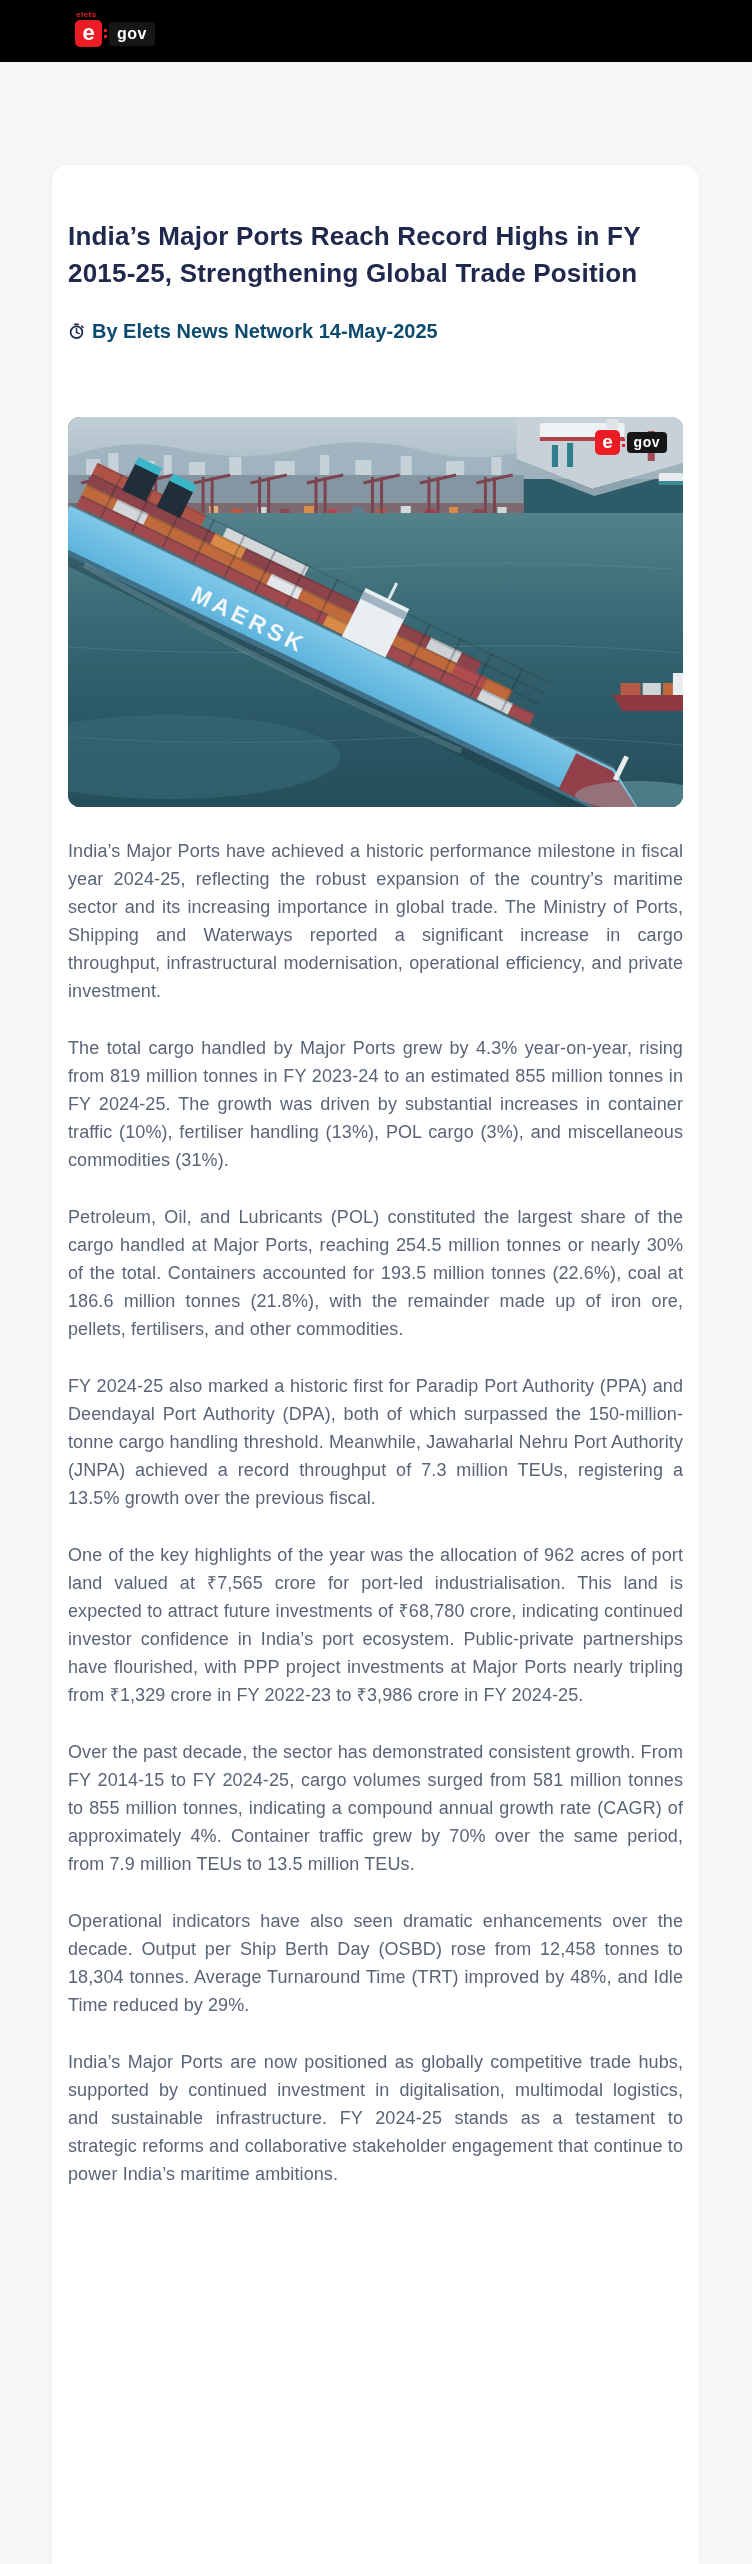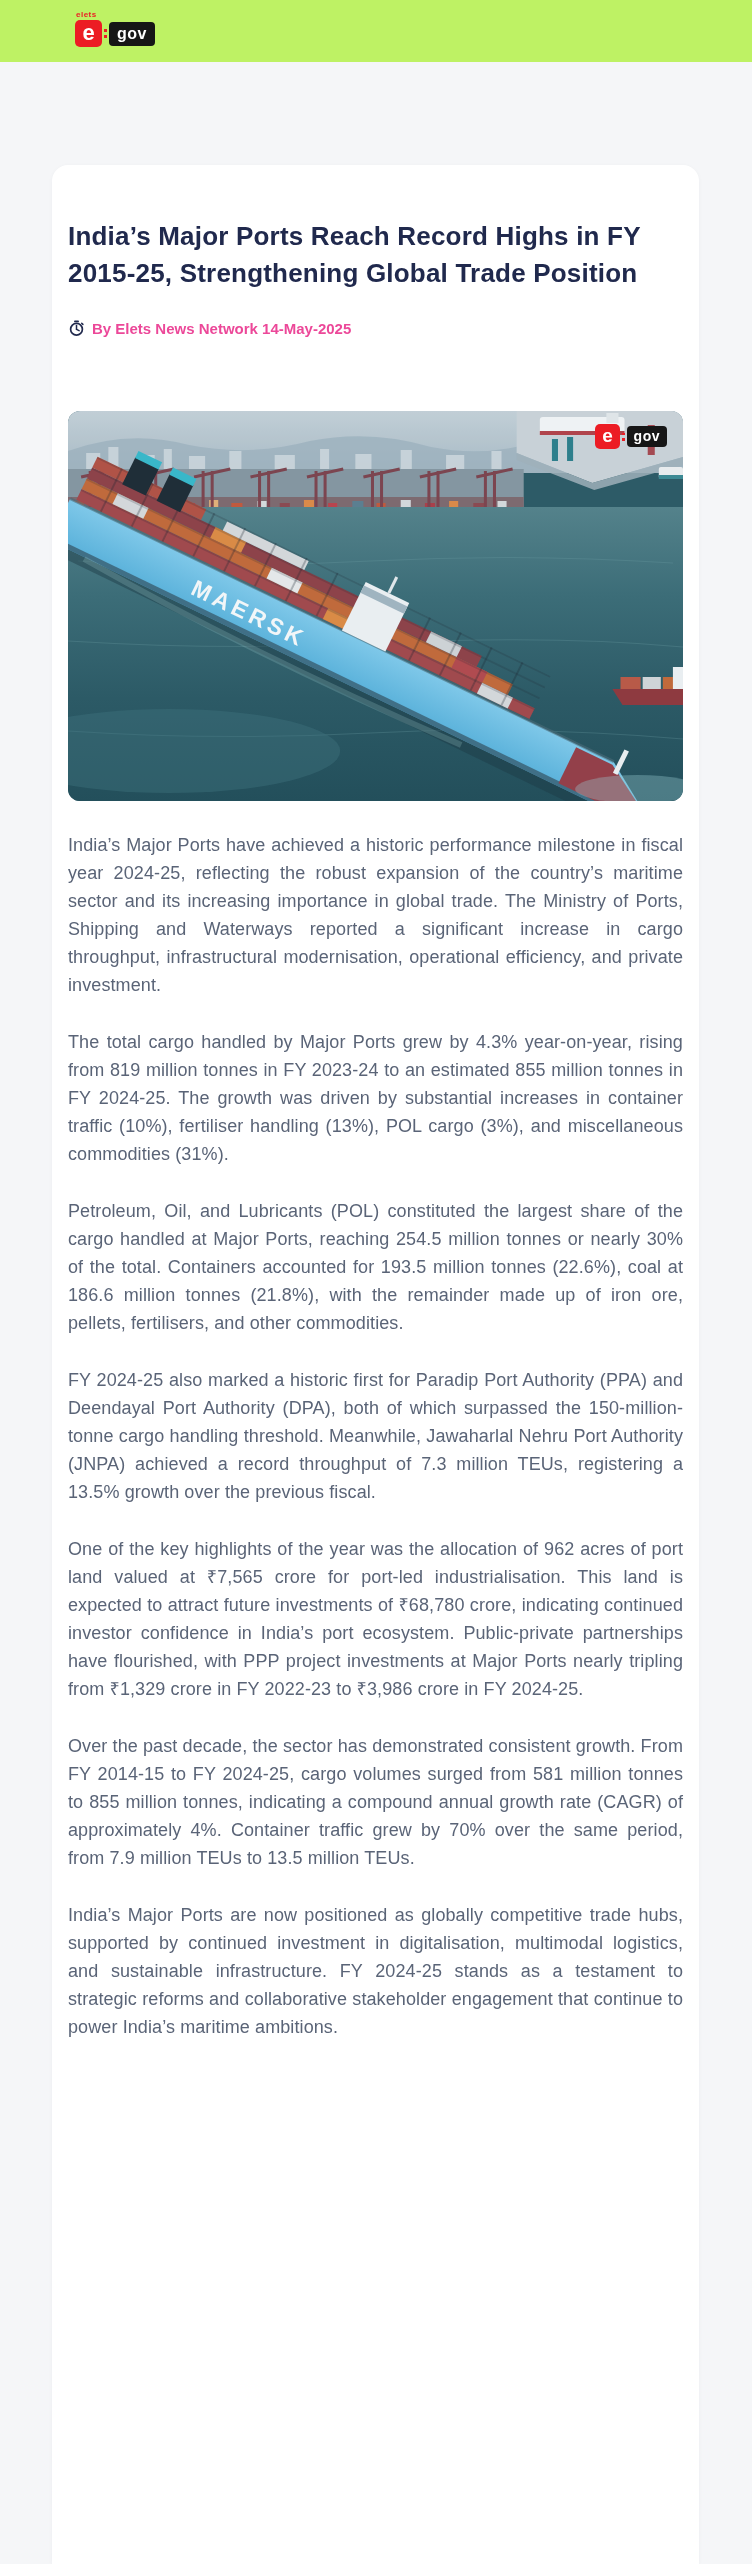--- a/index.html
+++ b/index.html
@@ -1,41 +1,41 @@
 <!DOCTYPE html>
 <html><head>
 <meta charset="utf-8">
 <style>
   html, body { margin:0; padding:0; background:#f5f6f8; }
   body { width:752px; font-family:"Liberation Sans", sans-serif; }
   .viewport { width:752px; height:2564px; overflow:hidden; background:#f5f6f8; }
 
   
-  .topbar { height:62px; background:#bef264; padding:10px 0 0 75px; box-sizing:border-box; }
+  .topbar { height:62px; background:#000000; padding:10px 0 0 75px; box-sizing:border-box; }
   .brand { display:inline-block; cursor:pointer; }
   .brand .elets-tag { font-size:8px; font-weight:700; color:#ec1c24; letter-spacing:.5px; margin:0 0 1px 1px; }
   .logo-row { display:flex; align-items:center; }
   .logo-e { width:27px; height:27px; background:#ec1c24; border-radius:5px; color:#fff;
             font-weight:700; font-size:22px; line-height:25px; text-align:center; }
   .logo-dots { display:flex; flex-direction:column; gap:3px; margin:0 2px; }
   .logo-dots span { width:3px; height:3px; background:#ec1c24; display:block; }
   .logo-gov { height:24px; background:#161616; border-radius:4px; color:#fff; font-weight:700;
               font-size:16px; line-height:24px; padding:0 8px; letter-spacing:.5px; }
 
   .gap { height:103px; }
 
   
   .card { margin:0 53px 0 52px; background:#ffffff; border-radius:16px 16px 0 0;
           min-height:2399px; padding:53px 16px 40px; box-sizing:border-box;
           box-shadow:0 1px 4px rgba(30,40,70,.04); }
 
   .title { margin:0; color:#20294d; font-size:26px; line-height:37px; font-weight:700; letter-spacing:.2px; }
 
   .byline { margin-top:28px; display:flex; align-items:center; gap:7px;
-            color:#ec4899; font-size:15px; font-weight:700; }
+            color:#0c4a6e; font-size:20px; font-weight:700; }
   .byline svg { display:block; }
 
   .hero { margin-top:74px; position:relative; width:100%; height:390px;
           border-radius:12px; overflow:hidden; background:#2d5b67; }
   .hero svg.scene { display:block; width:100%; height:100%; }
   .hero-logo { position:absolute; top:13px; right:16px; display:flex; align-items:center; }
   .hero-logo .logo-e { width:25px; height:25px; font-size:19px; line-height:23px; border-radius:5px; }
   .hero-logo .logo-dots span { width:2.5px; height:2.5px; }
   .hero-logo .logo-gov { height:21px; font-size:14px; line-height:21px; padding:0 7px; }
 
@@ -242,17 +242,18 @@
       </div>
     </div>
 
     <div class="body-copy">
       <p>India’s Major Ports have achieved a historic performance milestone in fiscal year 2024-25, reflecting the robust expansion of the country’s maritime sector and its increasing importance in global trade. The Ministry of Ports, Shipping and Waterways reported a significant increase in cargo throughput, infrastructural modernisation, operational efficiency, and private investment.</p>
       <p>The total cargo handled by Major Ports grew by 4.3% year-on-year, rising from 819 million tonnes in FY 2023-24 to an estimated 855 million tonnes in FY 2024-25. The growth was driven by substantial increases in container traffic (10%), fertiliser handling (13%), POL cargo (3%), and miscellaneous commodities (31%).</p>
       <p>Petroleum, Oil, and Lubricants (POL) constituted the largest share of the cargo handled at Major Ports, reaching 254.5 million tonnes or nearly 30% of the total. Containers accounted for 193.5 million tonnes (22.6%), coal at 186.6 million tonnes (21.8%), with the remainder made up of iron ore, pellets, fertilisers, and other commodities.</p>
       <p>FY 2024-25 also marked a historic first for Paradip Port Authority (PPA) and Deendayal Port Authority (DPA), both of which surpassed the 150-million-tonne cargo handling threshold. Meanwhile, Jawaharlal Nehru Port Authority (JNPA) achieved a record throughput of 7.3 million TEUs, registering a 13.5% growth over the previous fiscal.</p>
       <p>One of the key highlights of the year was the allocation of 962 acres of port land valued at ₹7,565 crore for port-led industrialisation. This land is expected to attract future investments of ₹68,780 crore, indicating continued investor confidence in India’s port ecosystem. Public-private partnerships have flourished, with PPP project investments at Major Ports nearly tripling from ₹1,329 crore in FY 2022-23 to ₹3,986 crore in FY 2024-25.</p>
       <p>Over the past decade, the sector has demonstrated consistent growth. From FY 2014-15 to FY 2024-25, cargo volumes surged from 581 million tonnes to 855 million tonnes, indicating a compound annual growth rate (CAGR) of approximately 4%. Container traffic grew by 70% over the same period, from 7.9 million TEUs to 13.5 million TEUs.</p>
+      <p>Operational indicators have also seen dramatic enhancements over the decade. Output per Ship Berth Day (OSBD) rose from 12,458 tonnes to 18,304 tonnes. Average Turnaround Time (TRT) improved by 48%, and Idle Time reduced by 29%.</p>
       <p>India’s Major Ports are now positioned as globally competitive trade hubs, supported by continued investment in digitalisation, multimodal logistics, and sustainable infrastructure. FY 2024-25 stands as a testament to strategic reforms and collaborative stakeholder engagement that continue to power India’s maritime ambitions.</p>
     </div>
 
   </div>
 </div>
 
 </body></html>

